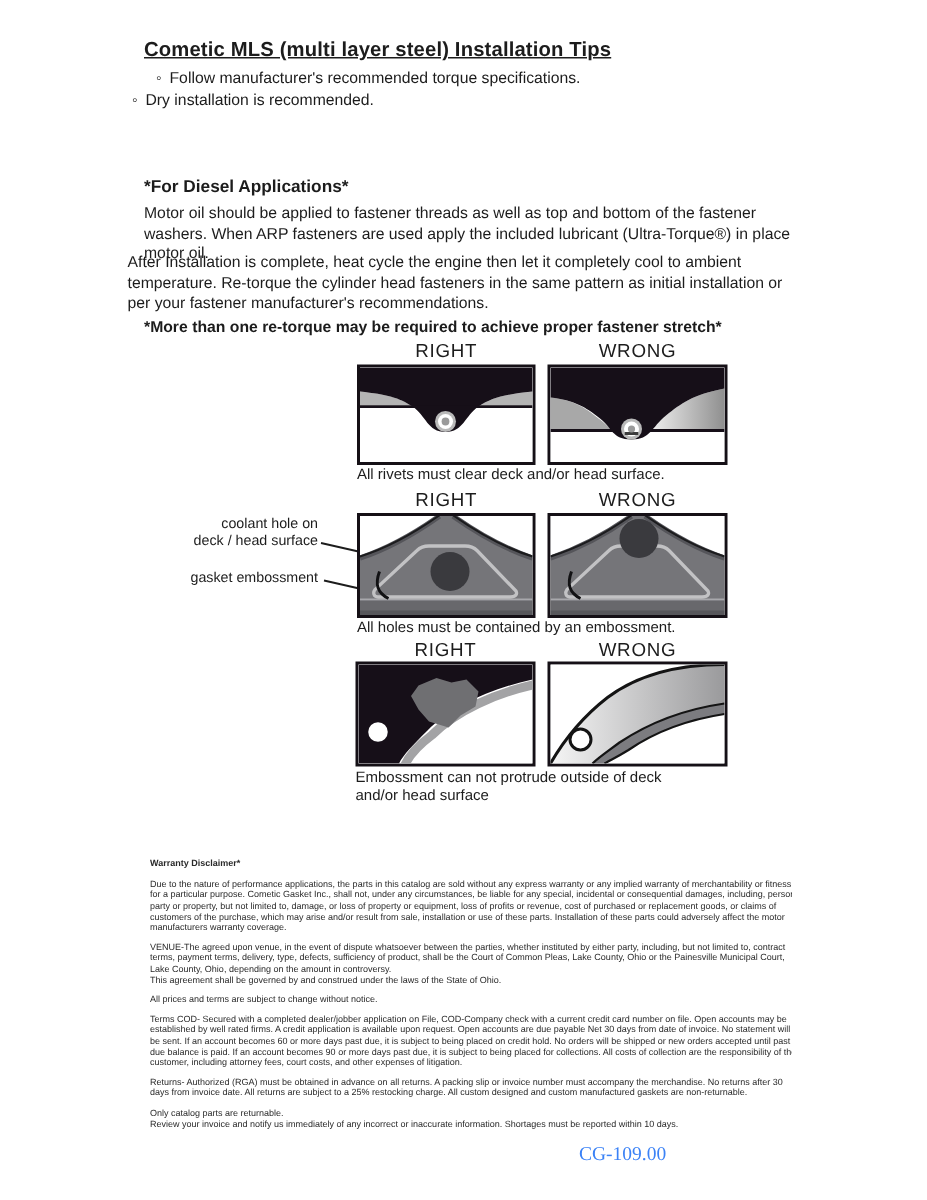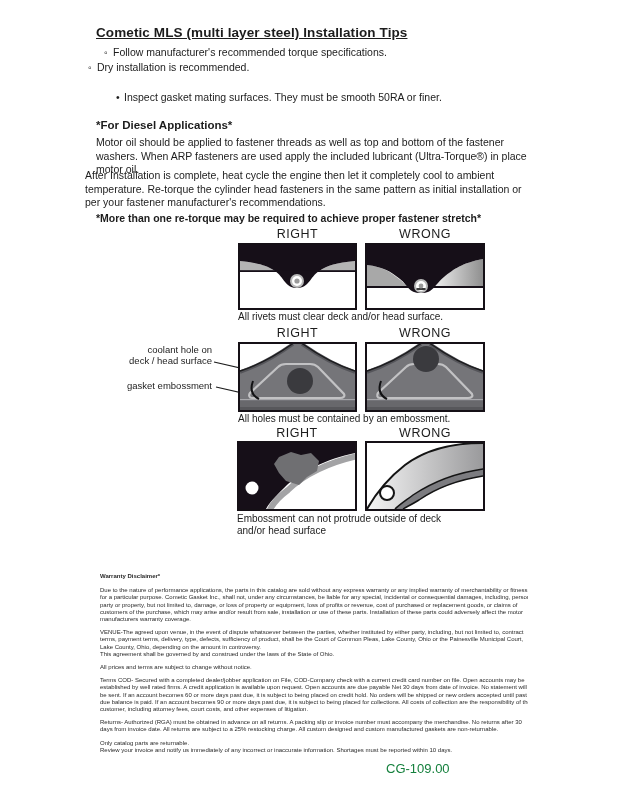--- a/index.html
+++ b/index.html
@@ -14,38 +14,35 @@
   .sub-marker{display:inline-block;width:8px;}
   .section-head{font-size:11.5px;font-weight:bold;}
   .body-par{font-size:10.5px;line-height:13.5px;width:452px;}
   .diag-label{font-size:12.5px;letter-spacing:.5px;text-align:center;}
   .diag-box{border:2px solid #151016;background:#fff;line-height:0;}
   .caption{font-size:10px;line-height:11.5px;}
   .annot{font-size:9.5px;line-height:11px;text-align:right;}
   .legal{font-size:6px;line-height:7.2px;color:#2a2a2a;width:433px;}
   .legal p{margin:0 0 6px 0;white-space:pre-line;}
   .legal .legal-head{font-weight:bold;margin-bottom:7px;}
-  .page-num{font-size:13px;color:#15803d;}
+  .page-num{font-size:13px;color:#3b82f6;font-family:Liberation Serif, serif;}
   svg{display:block;}
 </style>
 </head>
 <body>
 
 <div class="page">
 
   <div class="abs title" style="left:96px;top:25px;">Cometic MLS (multi layer steel) Installation Tips</div>
 
   <div class="abs bullet-row" style="left:104px;top:46px;">
     <span class="marker">◦</span><span>Follow manufacturer's recommended torque specifications.</span>
   </div>
   <div class="abs bullet-row" style="left:88px;top:61px;">
     <span class="marker">◦</span><span>Dry installation is recommended.</span>
-  </div>
-  <div class="abs bullet-row" style="left:116px;top:91px;">
-    <span class="sub-marker">•</span><span>Inspect gasket mating surfaces.  They must be smooth 50RA or finer.</span>
   </div>
 
   <div class="abs section-head" style="left:96px;top:119px;">*For Diesel Applications*</div>
   <div class="abs body-par" style="left:96px;top:136px;">Motor oil should be applied to fastener threads as well as top and bottom of the fastener washers. When ARP fasteners are used apply the included lubricant (Ultra-Torque®) in place of motor oil.</div>
   <div class="abs body-par" style="left:85px;top:169px;">After Installation is complete, heat cycle the engine then let it completely cool to ambient temperature. Re-torque the cylinder head fasteners in the same pattern as initial installation or per your fastener manufacturer's recommendations.</div>
   <div class="abs body-par" style="left:96px;top:212px;font-weight:bold;">*More than one re-torque may be required to achieve proper fastener stretch*</div>
 
   <div class="abs diag-label" style="left:238px;top:227px;width:119px;">RIGHT</div>
   <div class="abs diag-label" style="left:365px;top:227px;width:120px;">WRONG</div>
 

